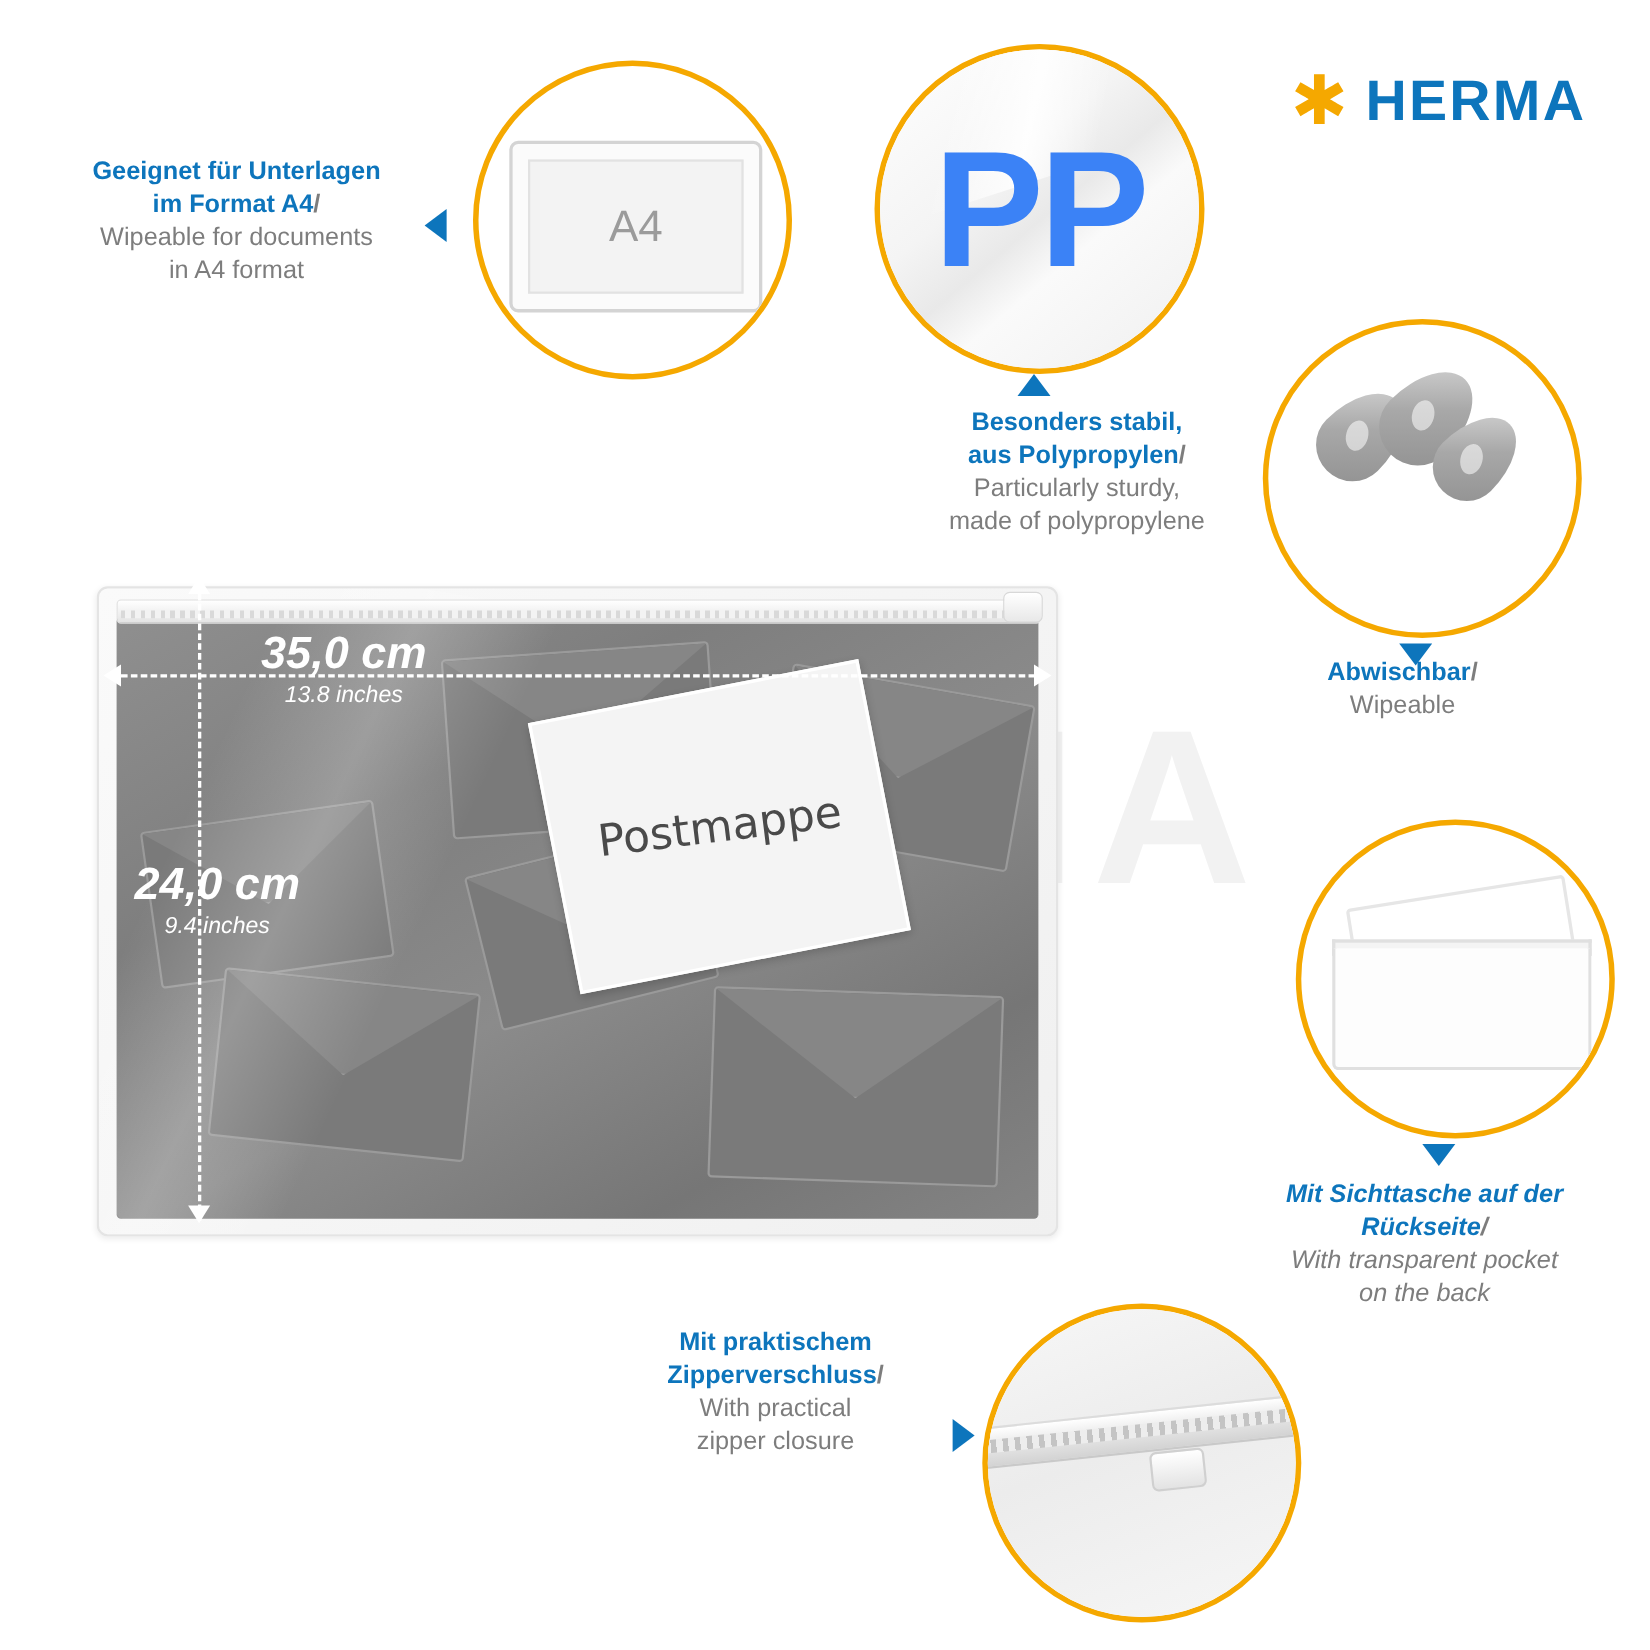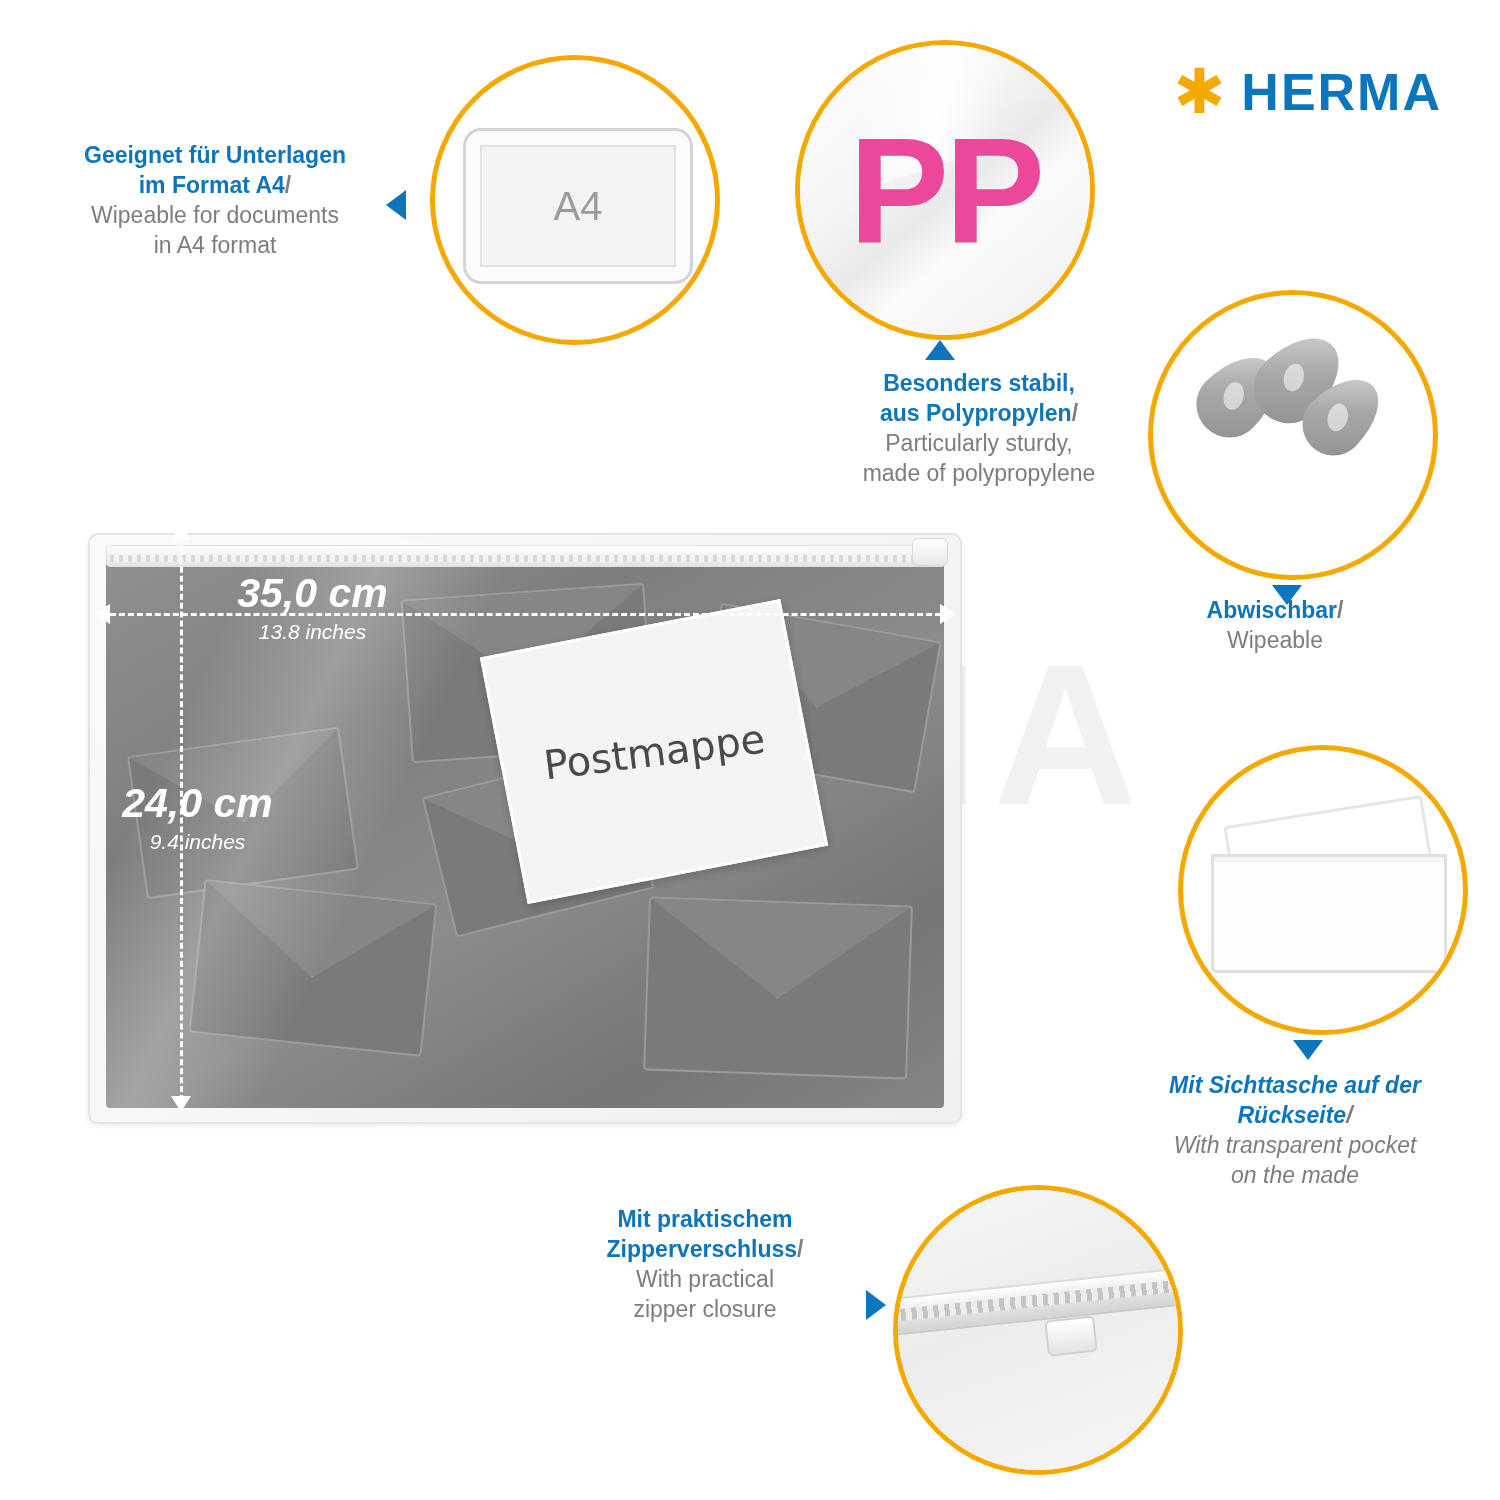--- a/index.html
+++ b/index.html
@@ -61,21 +61,21 @@
     z-index: 4;
   }
 
   
   #circle-a4 { left: 430px; top: 55px; width: 280px; height: 280px; }
   .a4-outer {
     position: absolute;
     left: 28px; top: 68px;
     width: 224px; height: 150px;
     border: 3px solid #d4d4d4;
-    border-radius: 18px;
+    border-radius: 8px;
     background: #fbfbfb;
   }
   .a4-inner {
     position: absolute;
     left: 14px; top: 14px; right: 14px; bottom: 14px;
     border: 2px solid #e2e2e2;
     background: #f3f3f3;
     display: flex;
     align-items: center;
     justify-content: center;
@@ -102,21 +102,21 @@
     transform: rotate(-18deg);
   }
   .pp-label {
     position: absolute;
     inset: 0;
     display: flex;
     align-items: center;
     justify-content: center;
     font-size: 150px;
     font-weight: bold;
-    color: #ec4899;
+    color: #3b82f6;
     letter-spacing: -4px;
   }
 
   
   #circle-drops { left: 1148px; top: 290px; width: 280px; height: 280px; }
   .drops-wrap { position: absolute; inset: 0; }
   .drop {
     position: absolute;
     width: 60px; height: 82px;
     background: linear-gradient(135deg, #d8d8d8 0%, #a8a8a8 45%, #8f8f8f 100%);
@@ -449,21 +449,21 @@
 <div class="circle" id="circle-pocket">
   <div class="pocket-card"></div>
   <div class="pocket-lip"></div>
   <div class="pocket-back"></div>
 </div>
 <div class="arrow arrow-down" style="left:1293px; top:1040px;"></div>
 <div class="callout ta-center" style="left:1140px; top:1070px; width:310px;font-style:italic;">
   <div class="de">Mit Sichttasche auf der</div>
   <div class="de"><span>Rückseite</span><span class="en">/</span></div>
   <div class="en">With transparent pocket</div>
-  <div class="en">on the made</div>
+  <div class="en">on the back</div>
 </div>
 
 <div class="circle" id="circle-zipper">
   <div class="zip-bg"></div>
   <div class="zip-strip"></div>
   <div class="zip-teeth"></div>
   <div class="zip-slider"></div>
 </div>
 <div class="arrow arrow-right" style="left:866px; top:1290px;"></div>
 <div class="callout ta-right" style="left:560px; top:1204px; width:290px;">

